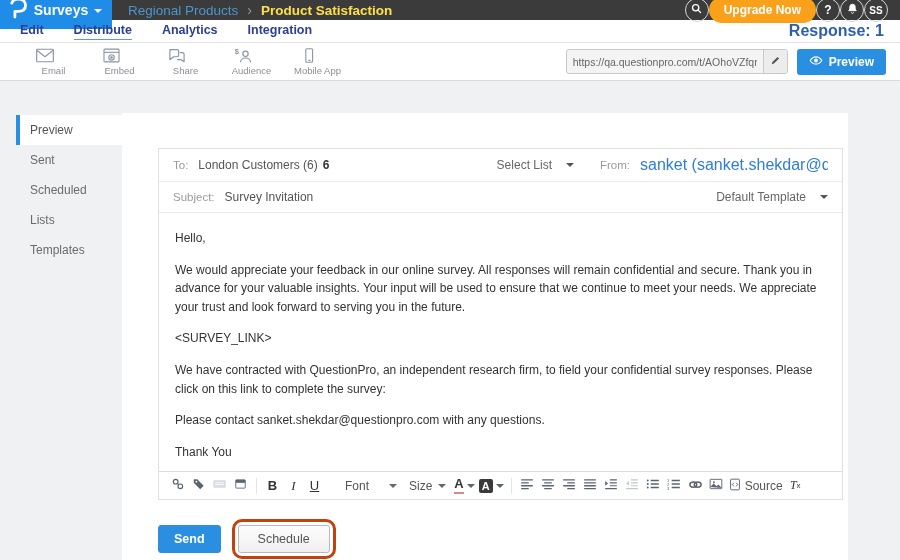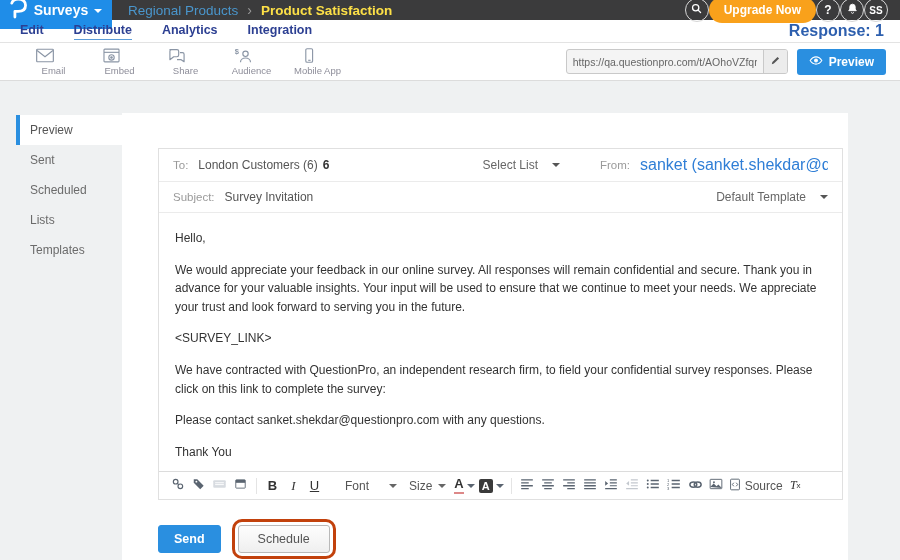--- a/index.html
+++ b/index.html
@@ -44,21 +44,21 @@
   .side-item.active { background:#fff; border-left:4px solid #2a8fe0; padding-left:10px; color:#555; }
   .panel { position:absolute; top:13px; left:122px; width:726px; bottom:0; background:#fff; }
 
   .compose-box { margin:35px 0 0 36px; width:685px; border:1px solid #e0e0e0; background:#fff; }
   .row { display:flex; align-items:center; padding:0 14px; border-bottom:1px solid #ebebeb; }
   .row.to-row { height:33px; }
   .row.subject-row { height:31px; }
   .f-label { font-size:11.5px; color:#9a9a9a; margin-right:10px;text-align:right; }
   .f-value { font-size:12px; color:#555; }
   .to-count { font-size:12px; color:#333; font-weight:bold; margin-left:5px; }
-  .row-right { margin-left:auto; display:flex; align-items:center; gap:40px; }
+  .row-right { margin-left:auto; display:flex; align-items:center; gap:26px; }
   .dd { display:flex; align-items:center; gap:14px; font-size:12px; color:#666; cursor:pointer; }
   .dd .caret { color:#555; }
   .from-group { display:flex; align-items:center; }
   .from-value { font-size:16px; color:#2f7ed6; max-width:188px; white-space:nowrap; overflow:hidden; cursor:pointer; }
 
   .mail-body { height:258px; padding:16px 16px 0; font-size:12px; color:#333; line-height:1.55; overflow:hidden; }
   .mail-body p { margin-bottom:13px; }
 
   
   .editor-bar { height:28px; border-top:1px solid #dcdcdc; display:flex; align-items:center; padding:0 8px; color:#5a6470; }

